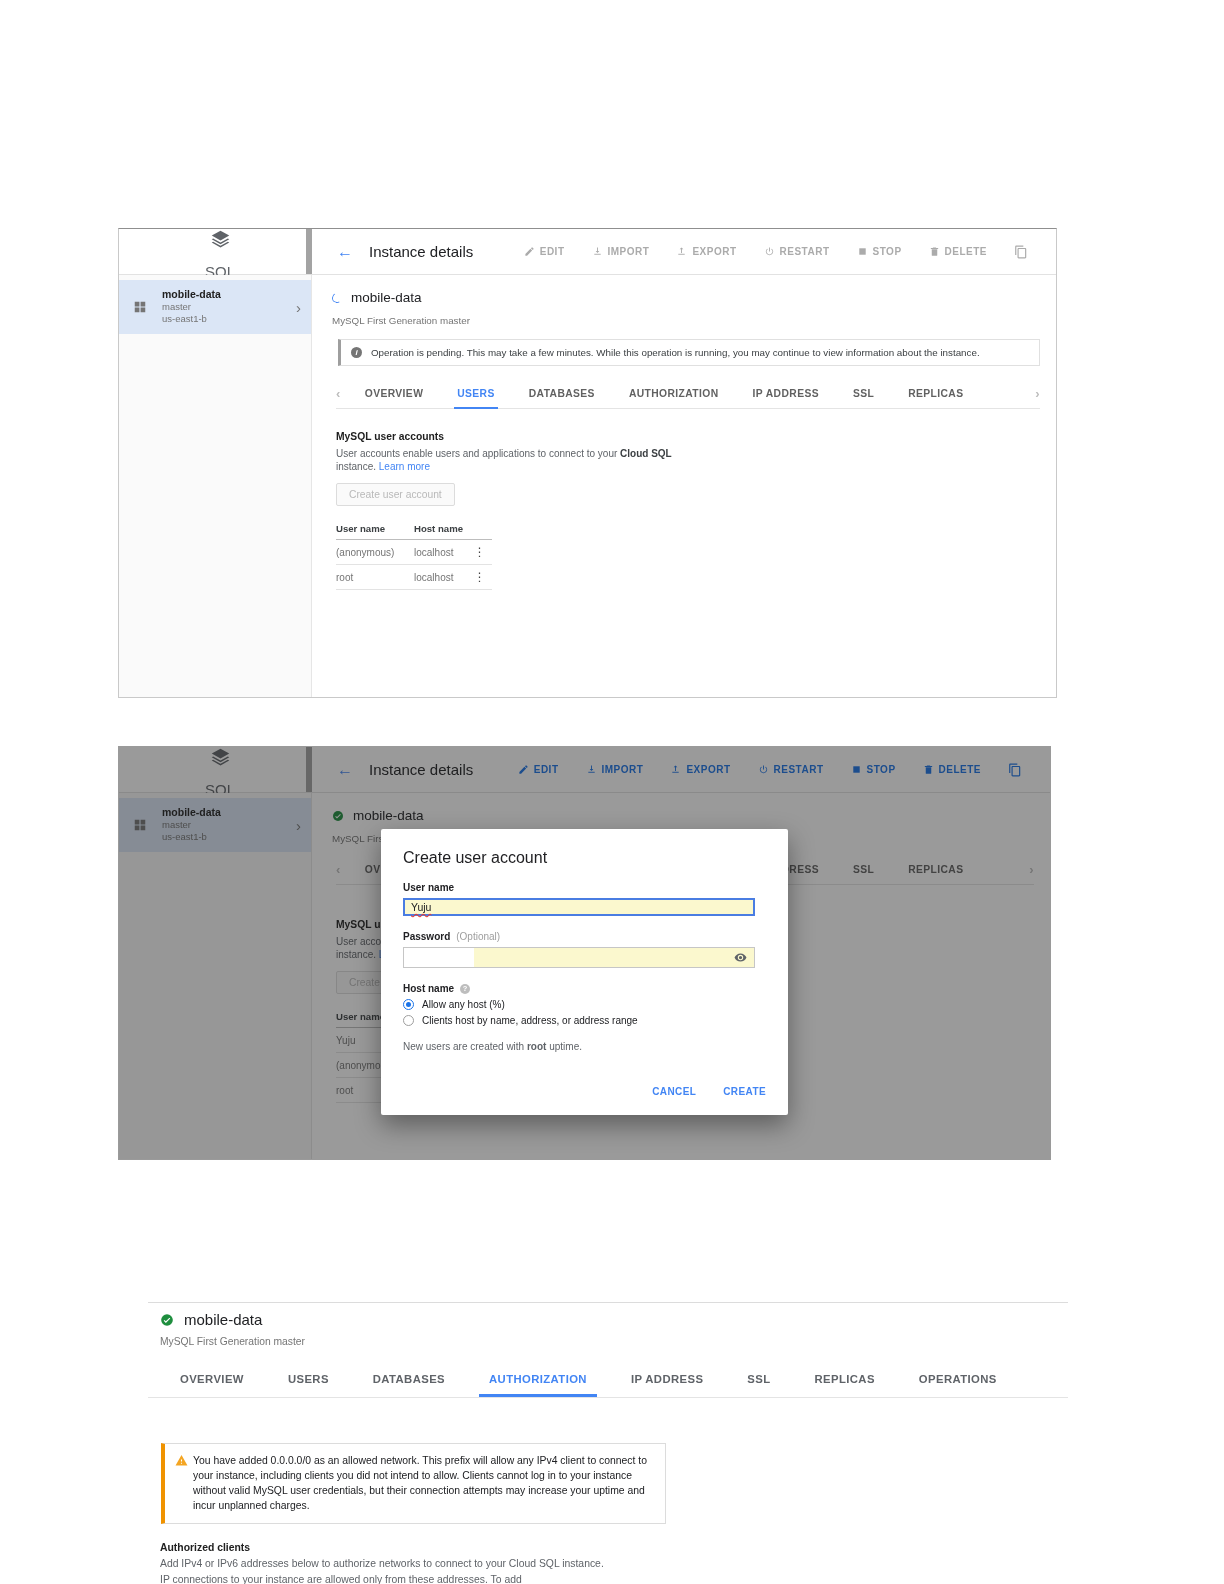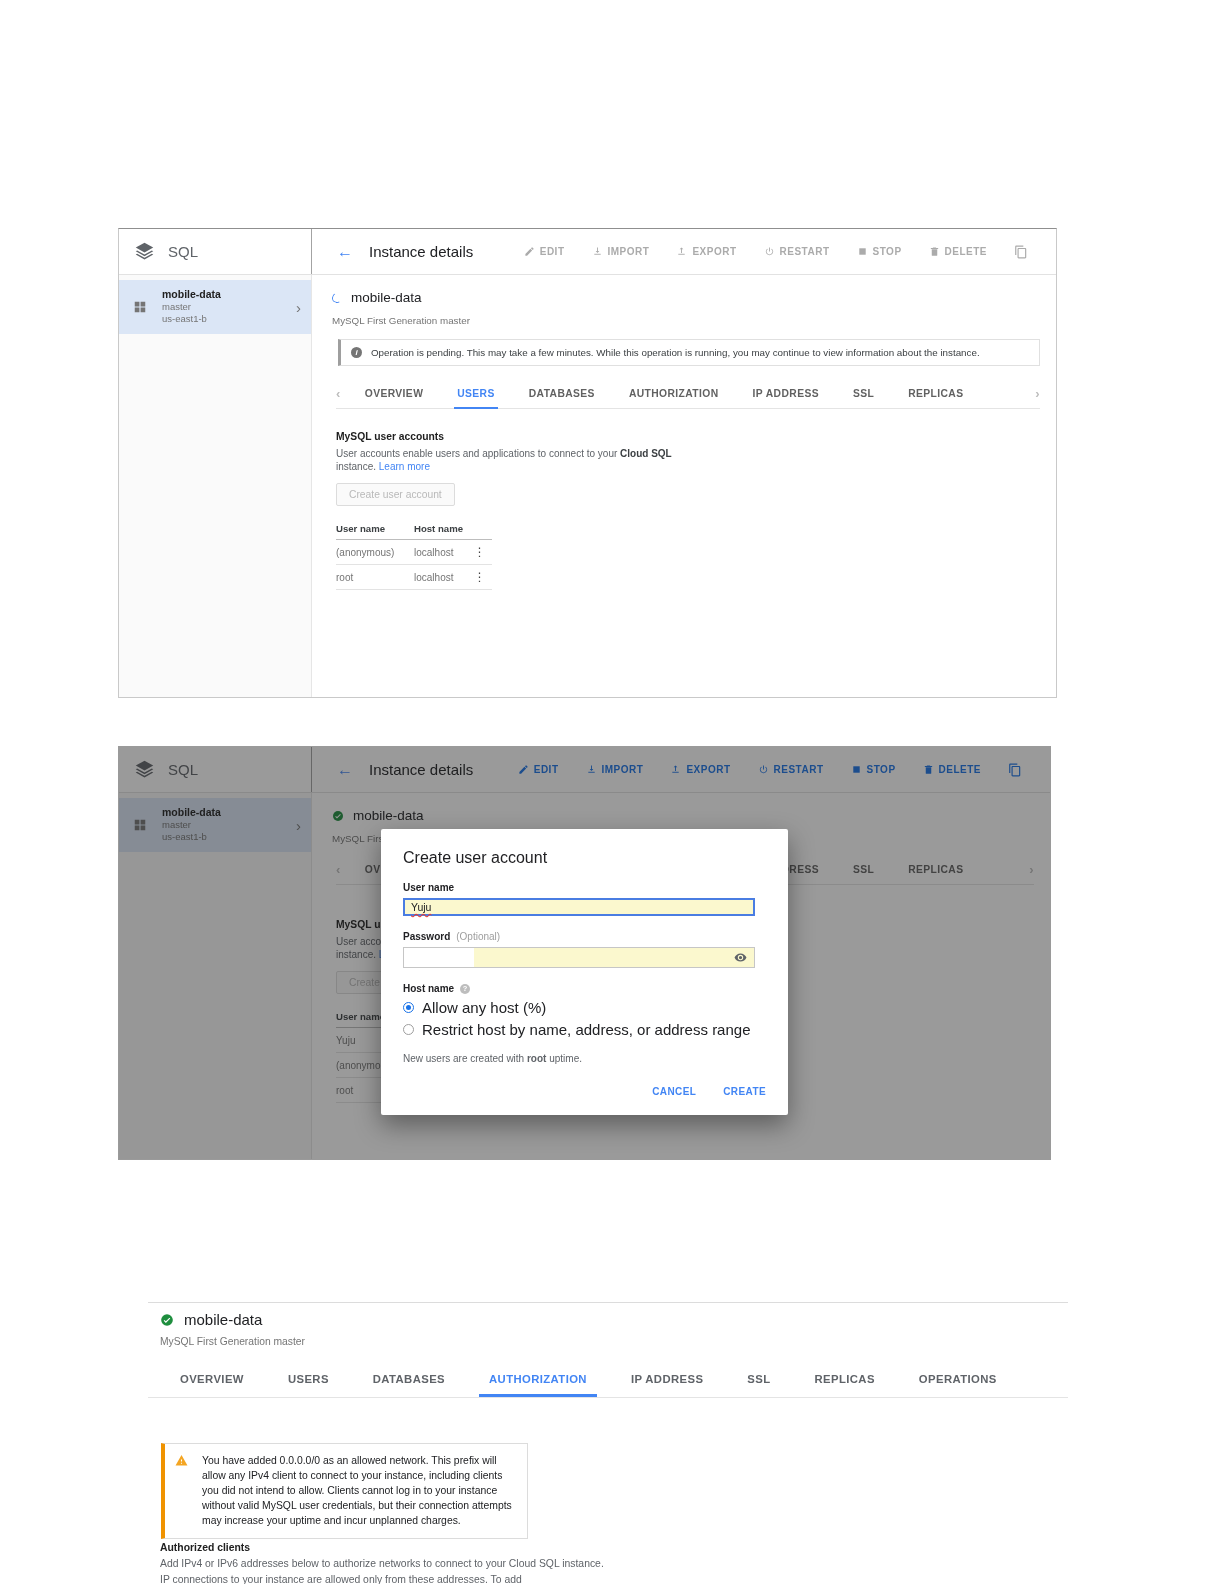--- a/index.html
+++ b/index.html
@@ -10,21 +10,21 @@
   }
   .shot { position:absolute; background:#fff; }
 
   
   #shot1 { left:118px; top:228px; width:939px; height:470px; border:1px solid #c9c9c9; border-top-color:#8f8f8f; }
   #shot2 { left:118px; top:746px; width:933px; height:414px; border:1px solid #9a9a9a; }
 
   .appbar { position:absolute; left:0; right:0; top:0; height:46px; background:#fff;
             border-bottom:1px solid #e2e2e2; display:flex; align-items:stretch; }
   .side-head { width:193px; display:flex; align-items:center; gap:13px; padding-left:15px;
-               border-right:1px solid #a3a3a3; }
+               border-right:6px solid #a3a3a3;flex-direction:column; }
   .sql-logo { width:21px; height:21px; color:#5f6368; }
   .sql-word { font-size:15px; color:#5f6368; }
   .bar-main { flex:1; display:flex; align-items:center; padding-left:25px; padding-right:28px; }
   .back { color:#4285f4; font-size:16px; cursor:pointer; }
   .bar-title { font-size:15px; color:#202124; margin-left:16px; }
   .bar-actions { margin-left:auto; display:flex; align-items:center; gap:27px; }
   .action { display:flex; align-items:flex-start; gap:5px; font-size:10px; font-weight:bold;
             letter-spacing:.5px; cursor:pointer; }
   .shot-disabled .action, .shot-disabled .clone { color:#ababab; }
   .shot-enabled  .action, .shot-enabled  .clone { color:#1a73e8; }
@@ -98,21 +98,21 @@
   .uname-input { margin-top:5px; width:352px; height:18px; border:2px solid #4a7de2; background:#fbf8ce;
                  display:flex; align-items:center; padding:0 6px; cursor:text; }
   .uname-text { font-size:10.5px; color:#202124; text-decoration:underline; text-decoration-style:wavy;
                 text-decoration-color:#e53935; text-underline-offset:2px; }
   .pwd-box { margin-top:5px; width:352px; height:21px; border:1px solid #c6c6c6;
              background:linear-gradient(90deg,#ffffff 0,#ffffff 70px,#fbf8ce 70px); 
              display:flex; align-items:center; justify-content:flex-end; padding-right:7px; cursor:text; }
   .eye-ic { width:13px; height:13px; color:#5f6368; cursor:pointer; }
   .help-circle { width:10px; height:10px; border-radius:50%; background:#bdbdbd; color:#fff;
                  font-size:7.5px; font-weight:bold; display:flex; align-items:center; justify-content:center; }
-  .radio-row { margin-top:5px; display:flex; align-items:center; gap:8px; font-size:15px; color:#202124; cursor:pointer; }
+  .radio-row { margin-top:5px; display:flex; align-items:center; gap:8px; font-size:10px; color:#202124; cursor:pointer; }
   .radio { width:11px; height:11px; border-radius:50%; border:1.5px solid #9e9e9e; position:relative; flex-shrink:0; }
   .radio.on { border-color:#1a73e8; }
   .radio.on::after { content:""; position:absolute; left:1.5px; top:1.5px; width:5px; height:5px;
                      border-radius:50%; background:#1a73e8; }
   .modal-note { margin-top:15px; font-size:10px; color:#5f6368; }
   .modal-actions { position:absolute; right:22px; bottom:18px; display:flex; gap:27px; }
   .dlg-btn { font-size:10px; font-weight:bold; letter-spacing:.4px; color:#4285f4;
              background:none; border:none; cursor:pointer; font-family:inherit; }
 
   
@@ -121,22 +121,22 @@
   .s3-check { width:14px; height:14px; }
   .s3-name { font-size:15px; color:#202124; }
   .s3-sub { position:absolute; left:12px; top:33px; font-size:10.3px; color:#757575; }
   .s3-tabs { position:absolute; left:0; right:0; top:58px; height:37px; display:flex; align-items:center;
              padding-left:32px; gap:44px; border-bottom:1px solid #e4e4e4;
              font-size:11.3px; font-weight:bold; letter-spacing:.4px; color:#5f6368; }
   .s3-tab { position:relative; display:flex; align-items:center; height:100%; cursor:pointer; }
   .s3-tab.active { color:#4285f4; }
   .s3-tab.active::after { content:""; position:absolute; left:-10px; right:-10px; bottom:0;
                           height:3px; background:#4285f4; }
-  .warnbox { position:absolute; left:13px; top:140px; width:367px; border:1px solid #dcdcdc;
-             border-left:4px solid #f09300; padding:9px 12px 10px 10px; display:flex; gap:14px; }
+  .warnbox { position:absolute; left:13px; top:140px; width:505px; border:1px solid #dcdcdc;
+             border-left:4px solid #f09300; padding:9px 12px 10px 10px; display:flex; gap:5px; }
   .warn-ic { width:13px; height:13px; color:#f4a522; flex-shrink:0; margin-top:1px; }
   .warn-text { font-size:10.4px; line-height:15px; color:#202124; }
   .auth-head { position:absolute; left:12px; top:239px; font-size:10.4px; font-weight:bold; color:#212121; }
   .auth-desc { position:absolute; left:12px; top:253px; width:447px; font-size:10.4px; line-height:15.5px; color:#5f6368; }
 </style>
 </head>
 <body>
 
 <section class="shot shot-disabled" id="shot1">
   <div class="appbar">
@@ -449,21 +449,21 @@
     <div class="f-label">
       <span>Host name</span>
       <span class="help-circle">?</span>
     </div>
     <div class="radio-row">
       <span class="radio on"></span>
       <span>Allow any host (%)</span>
     </div>
     <div class="radio-row">
       <span class="radio"></span>
-      <span>Restrict host by name, address, or address range</span>
+      <span>Clients host by name, address, or address range</span>
     </div>
 
     <div class="modal-note"><span>New users are created with </span><b>root</b><span> uptime.</span></div>
 
     <div class="modal-actions">
       <button class="dlg-btn">CANCEL</button>
       <button class="dlg-btn">CREATE</button>
     </div>
   </div>
 </section>

